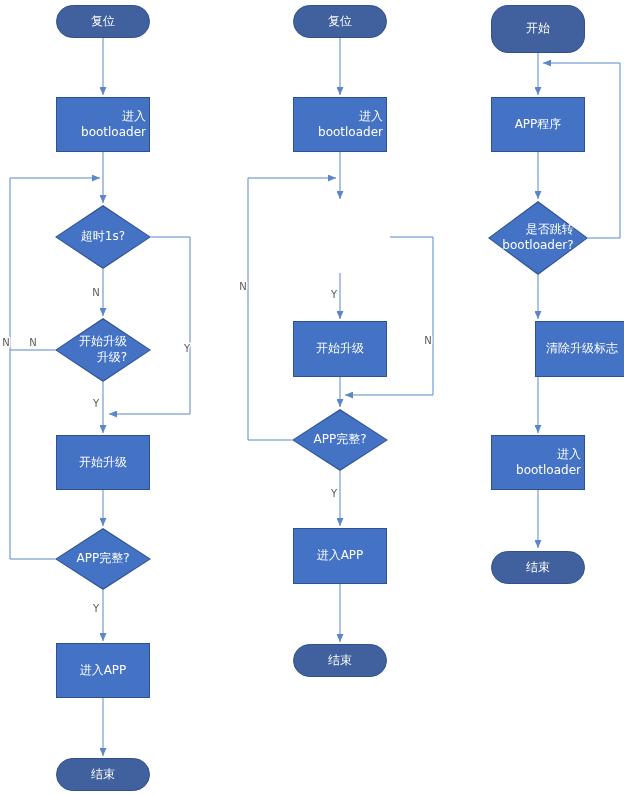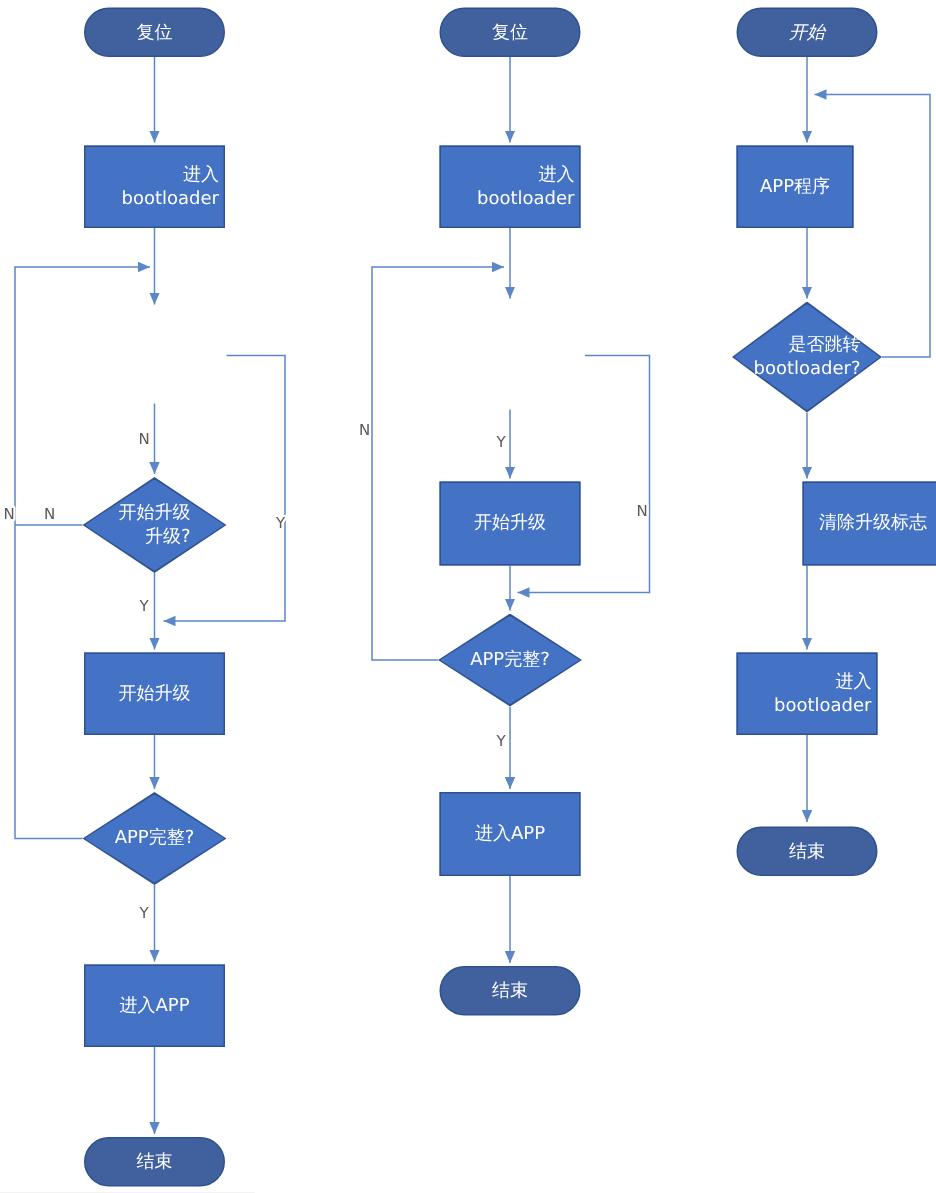--- a/index.html
+++ b/index.html
@@ -104,20 +104,25 @@
       <text x="428" y="344" class="edge-label">N</text>
       <text x="334" y="497" class="edge-label">Y</text>
     </svg>
   <div id="nodes">
       <div class="node terminator" style="left: 56px; top: 5px; width: 94px; height: 33px;">
         <span class="nlabel">复位</span>
       </div>
       <div class="node process" style="left: 56px; top: 97px; width: 94px; height: 55px;">
         <span class="nlabel">进入bootloader</span>
       </div>
+      <div class="node decision" style="left: 55px; top: 205px; width: 96px; height: 64px;">
+        <div class="shape-outer"></div>
+        <div class="shape-inner"></div>
+        <span class="nlabel">超时1s?</span>
+      </div>
       <div class="node decision" style="left: 55px; top: 318px; width: 96px; height: 64px;">
         <div class="shape-outer"></div>
         <div class="shape-inner"></div>
         <span class="nlabel">开始升级
 升级?</span>
       </div>
       <div class="node process" style="left: 56px; top: 435px; width: 94px; height: 55px;">
         <span class="nlabel">开始升级</span>
       </div>
       <div class="node decision" style="left: 55px; top: 528px; width: 96px; height: 62px;">
@@ -144,24 +149,24 @@
         <div class="shape-outer"></div>
         <div class="shape-inner"></div>
         <span class="nlabel">APP完整?</span>
       </div>
       <div class="node process" style="left: 293px; top: 528px; width: 94px; height: 56px;">
         <span class="nlabel">进入APP</span>
       </div>
       <div class="node terminator" style="left: 293px; top: 644px; width: 94px; height: 33px;">
         <span class="nlabel">结束</span>
       </div>
-      <div class="node terminator" style="left: 491px; top: 5px; width: 94px; height: 33px; font-style: italic;">
+      <div class="node terminator" style="left: 491px; top: 5px; width: 94px; height: 48px;">
         <span class="nlabel">开始</span>
       </div>
-      <div class="node process" style="left: 491px; top: 97px; width: 78px; height: 55px;">
+      <div class="node process" style="left: 491px; top: 97px; width: 94px; height: 55px;">
         <span class="nlabel">APP程序</span>
       </div>
       <div class="node decision" style="left: 488px; top: 201px; width: 100px; height: 74px;">
         <div class="shape-outer"></div>
         <div class="shape-inner"></div>
         <span class="nlabel">是否跳转
 bootloader?</span>
       </div>
       <div class="node process" style="left: 491px; top: 321px; width: 94px; height: 56px; margin-left: 44px;">
         <span class="nlabel">清除升级标志</span>

